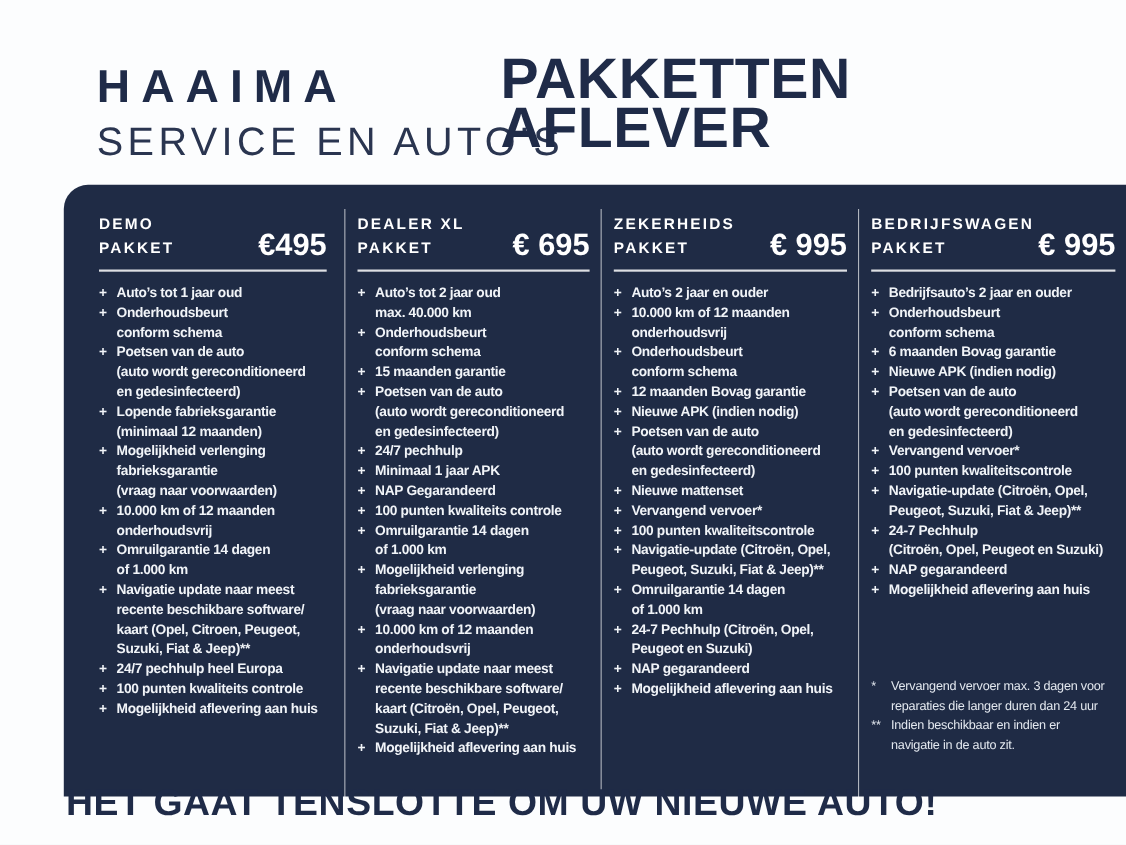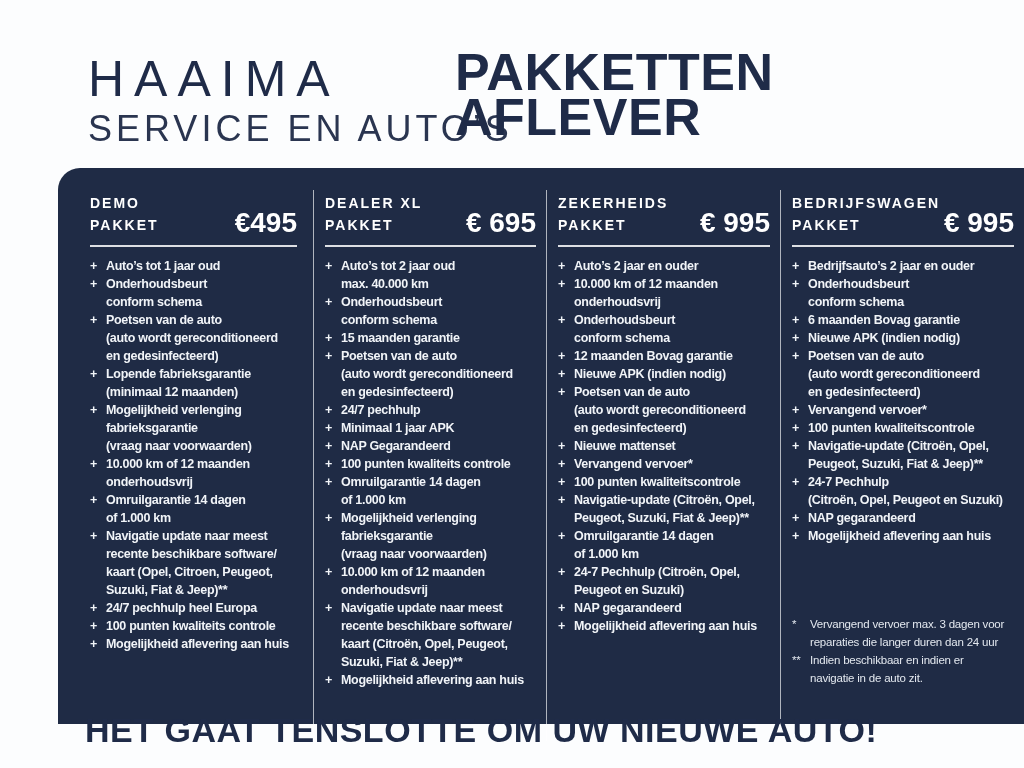--- a/index.html
+++ b/index.html
@@ -13,21 +13,21 @@
     width: 1024px;
     height: 768px;
     overflow: hidden;
     background: #fcfdfe;
     color: #202c49;
   }
 
   
   .brand { position: absolute; left: 88px; top: 50px; }
   .brand-name {
-    font-size: 50px; line-height: 58px; font-weight: 400;
+    font-size: 42px; line-height: 58px; font-weight: 700;
     letter-spacing: 10px; color: #1f2b48; white-space: nowrap;
   }
   .brand-sub {
     margin-top: 7px; font-size: 36px; line-height: 28px; font-weight: 400;
     letter-spacing: 4px; color: #2a3550; white-space: nowrap;
   }
   .page-title { position: absolute; left: 455px; top: 50px; }
   .page-title div {
     font-size: 52px; line-height: 45px; font-weight: 800;
     letter-spacing: 0.5px; color: #1f2b48; white-space: nowrap;
@@ -74,21 +74,21 @@
     display: flex; font-size: 11.5px; line-height: 18px; font-weight: 500;
     letter-spacing: -0.2px; color: #e3e8ef;
   }
   .fn-marker { min-width: 14px; padding-right: 4px; flex: none; }
   .fn-text { white-space: pre-line; }
 
   
   .tagline {
     position: absolute; left: 60px; top: 711px;
     font-size: 34px; line-height: 38px; font-weight: 800;
-    letter-spacing: 0.5px; color: #1f2b48; white-space: nowrap; margin-left: 25px;
+    letter-spacing: 0.5px; color: #1f2b48; white-space: nowrap;
   }
 </style>
 </head>
 <body>
 
 <div class="page">
 
   <header>
     <div class="brand">
       <div class="brand-name">HAAIMA</div>

